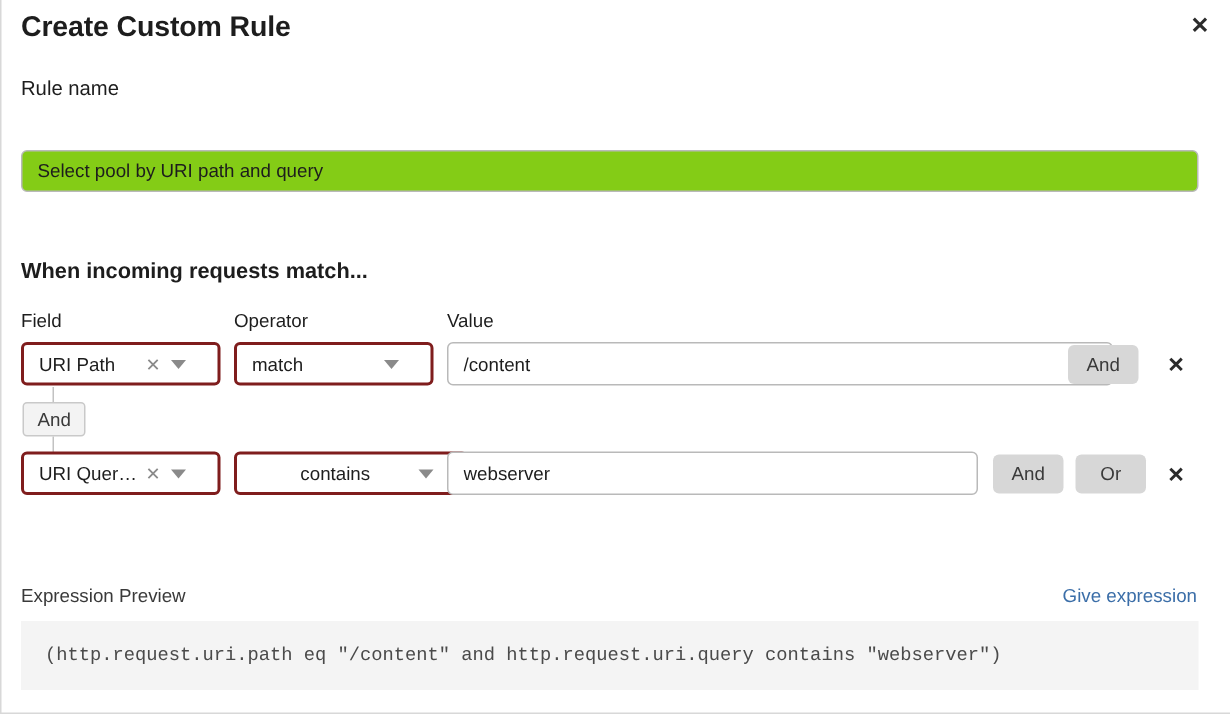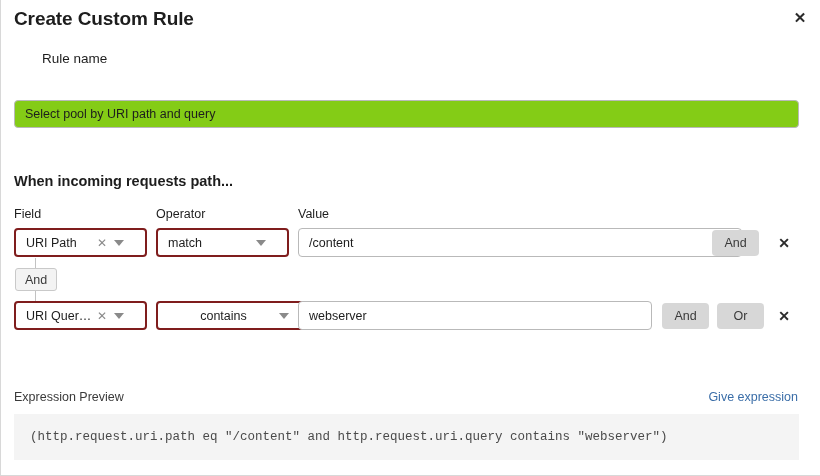--- a/index.html
+++ b/index.html
@@ -44,21 +44,20 @@
     font-size: 15px;
     font-weight: bold;
     line-height: 1;
   }
   
   .lbl-rule-name {
     position: absolute;
     left: 13px; top: 51px;
     font-size: 13.5px;
     color: #1d1d1d;
-    margin-left: 28px;
   }
   .helper-rule-name {
     position: absolute;
     left: 13px; top: 74px;
     font-size: 12.5px;
     color: #707070;
   }
   .rule-name-input {
     position: absolute;
     left: 13px; top: 100px;
@@ -222,21 +221,21 @@
 <body>
 
 <div class="dialog">
 
   <div class="dlg-title">Create Custom Rule</div>
   <div class="close-btn">✕</div>
 
   <div class="lbl-rule-name">Rule name</div>
   <input class="rule-name-input" type="text" value="Select pool by URI path and query" style="">
 
-  <div class="section-heading">When incoming requests path...</div>
+  <div class="section-heading">When incoming requests match...</div>
 
   <div class="col-label field">Field</div>
   <div class="col-label operator">Operator</div>
   <div class="col-label value">Value</div>
 
   <div class="select-box" style="left:13px; top:228px; width:133px;">
     <span class="select-text">URI Path</span>
     <span class="clear-x">✕</span>
     <span class="caret"></span>
   </div>

